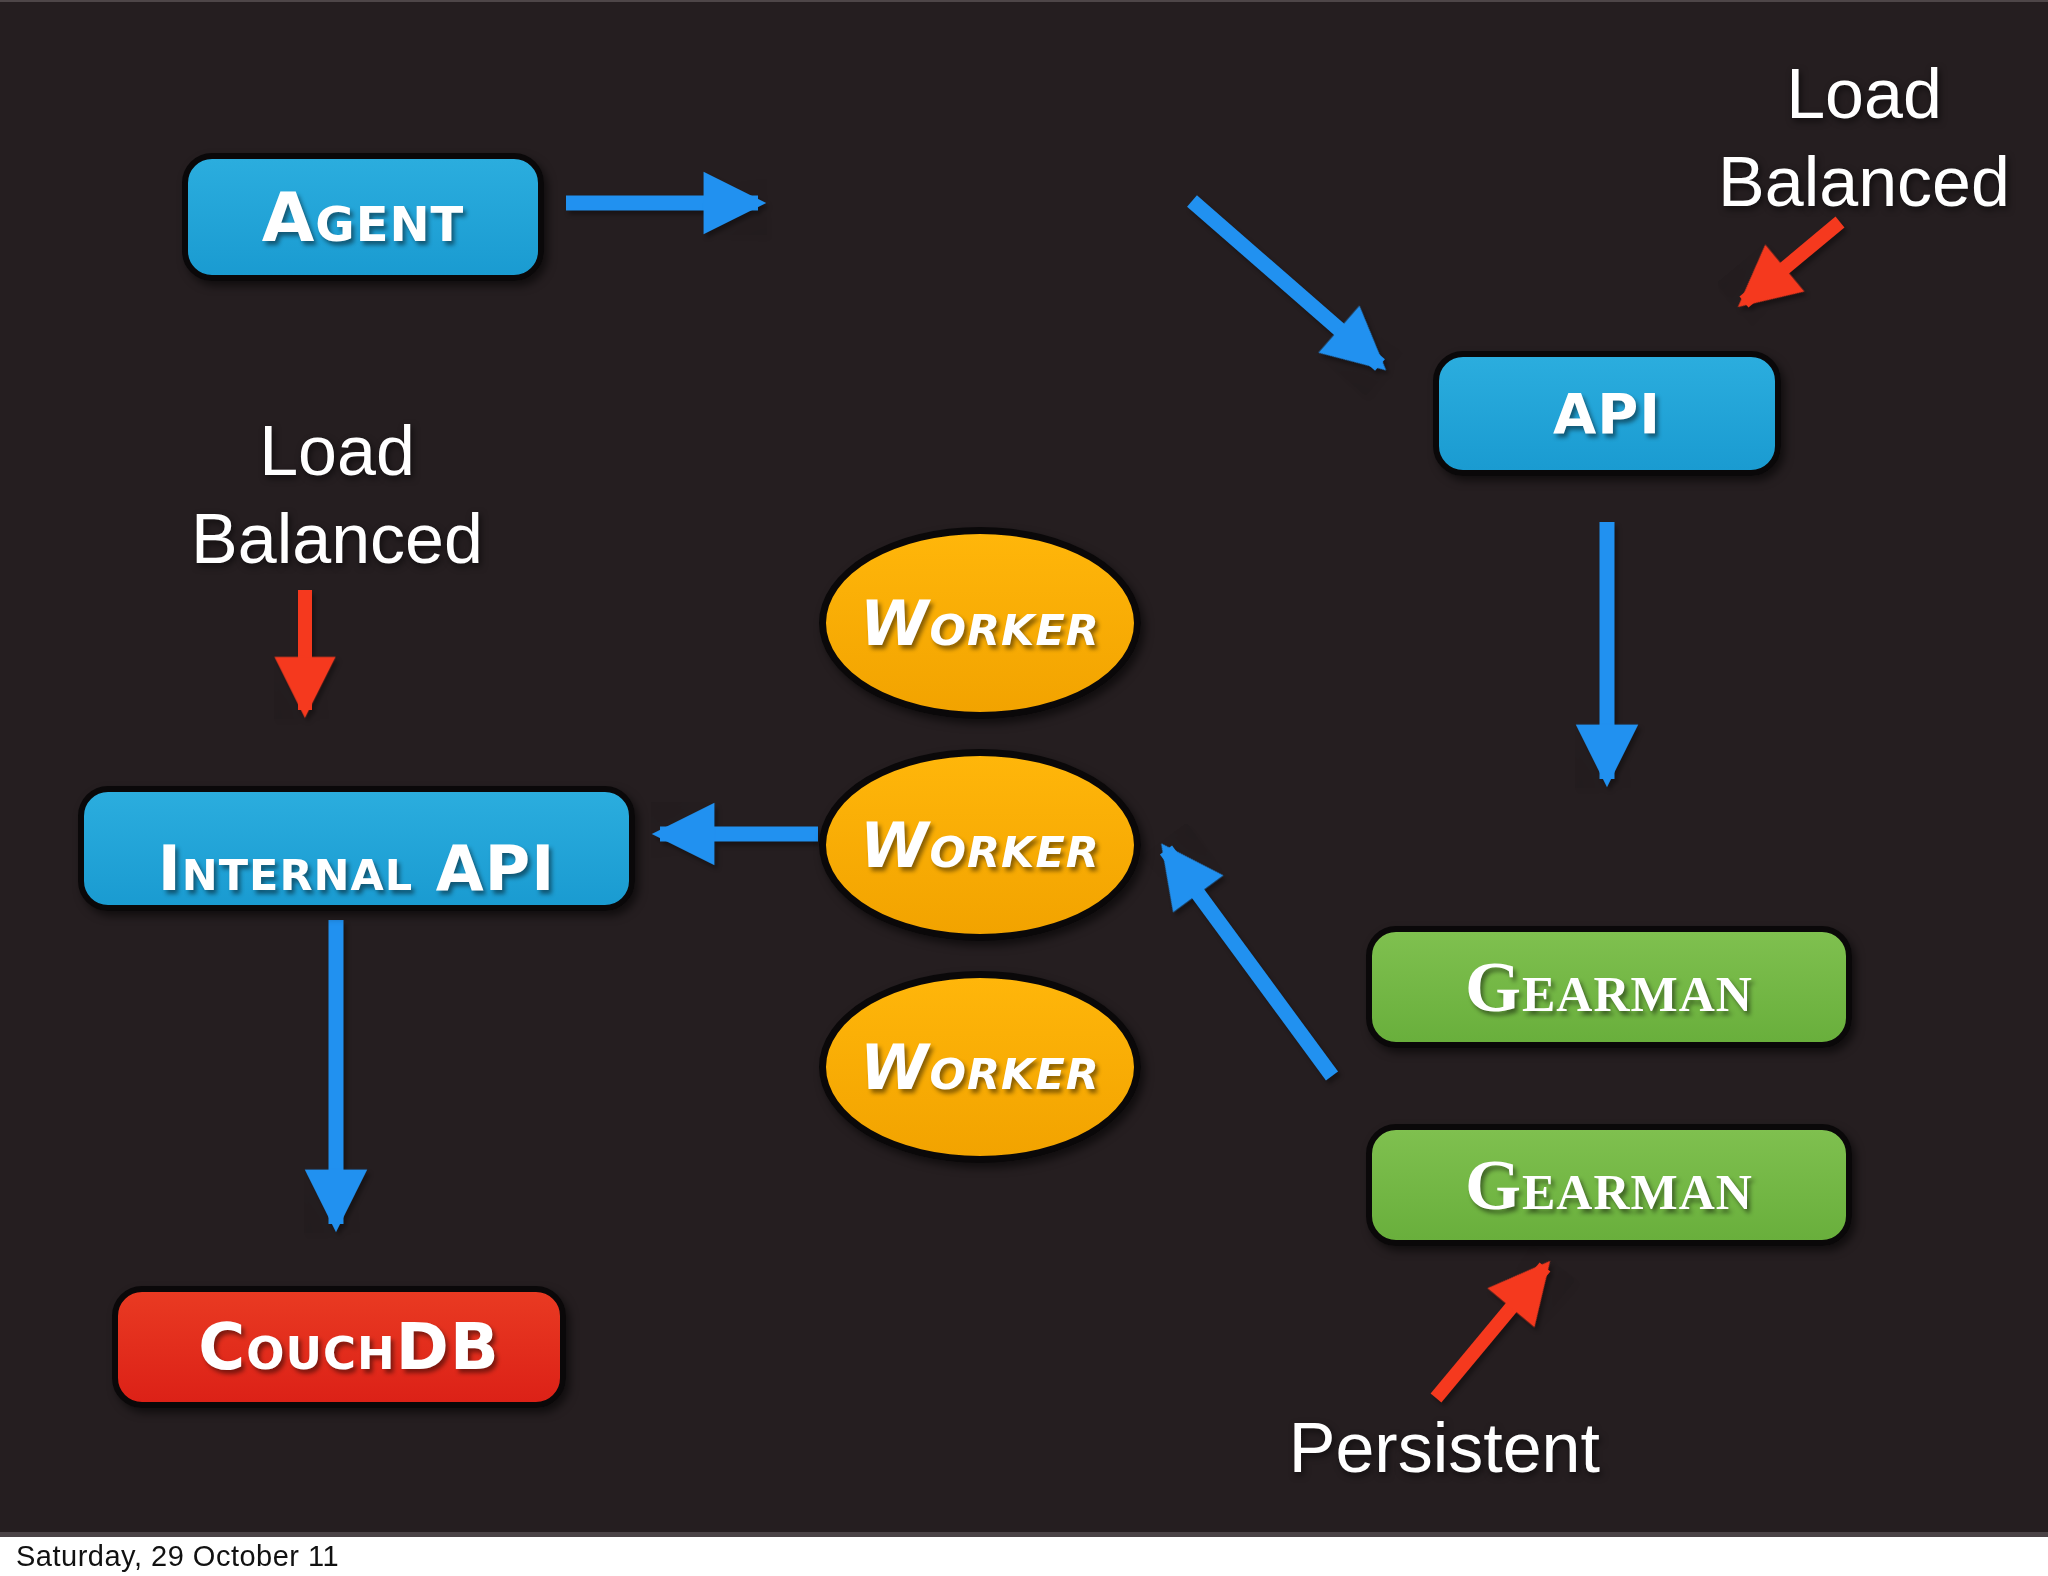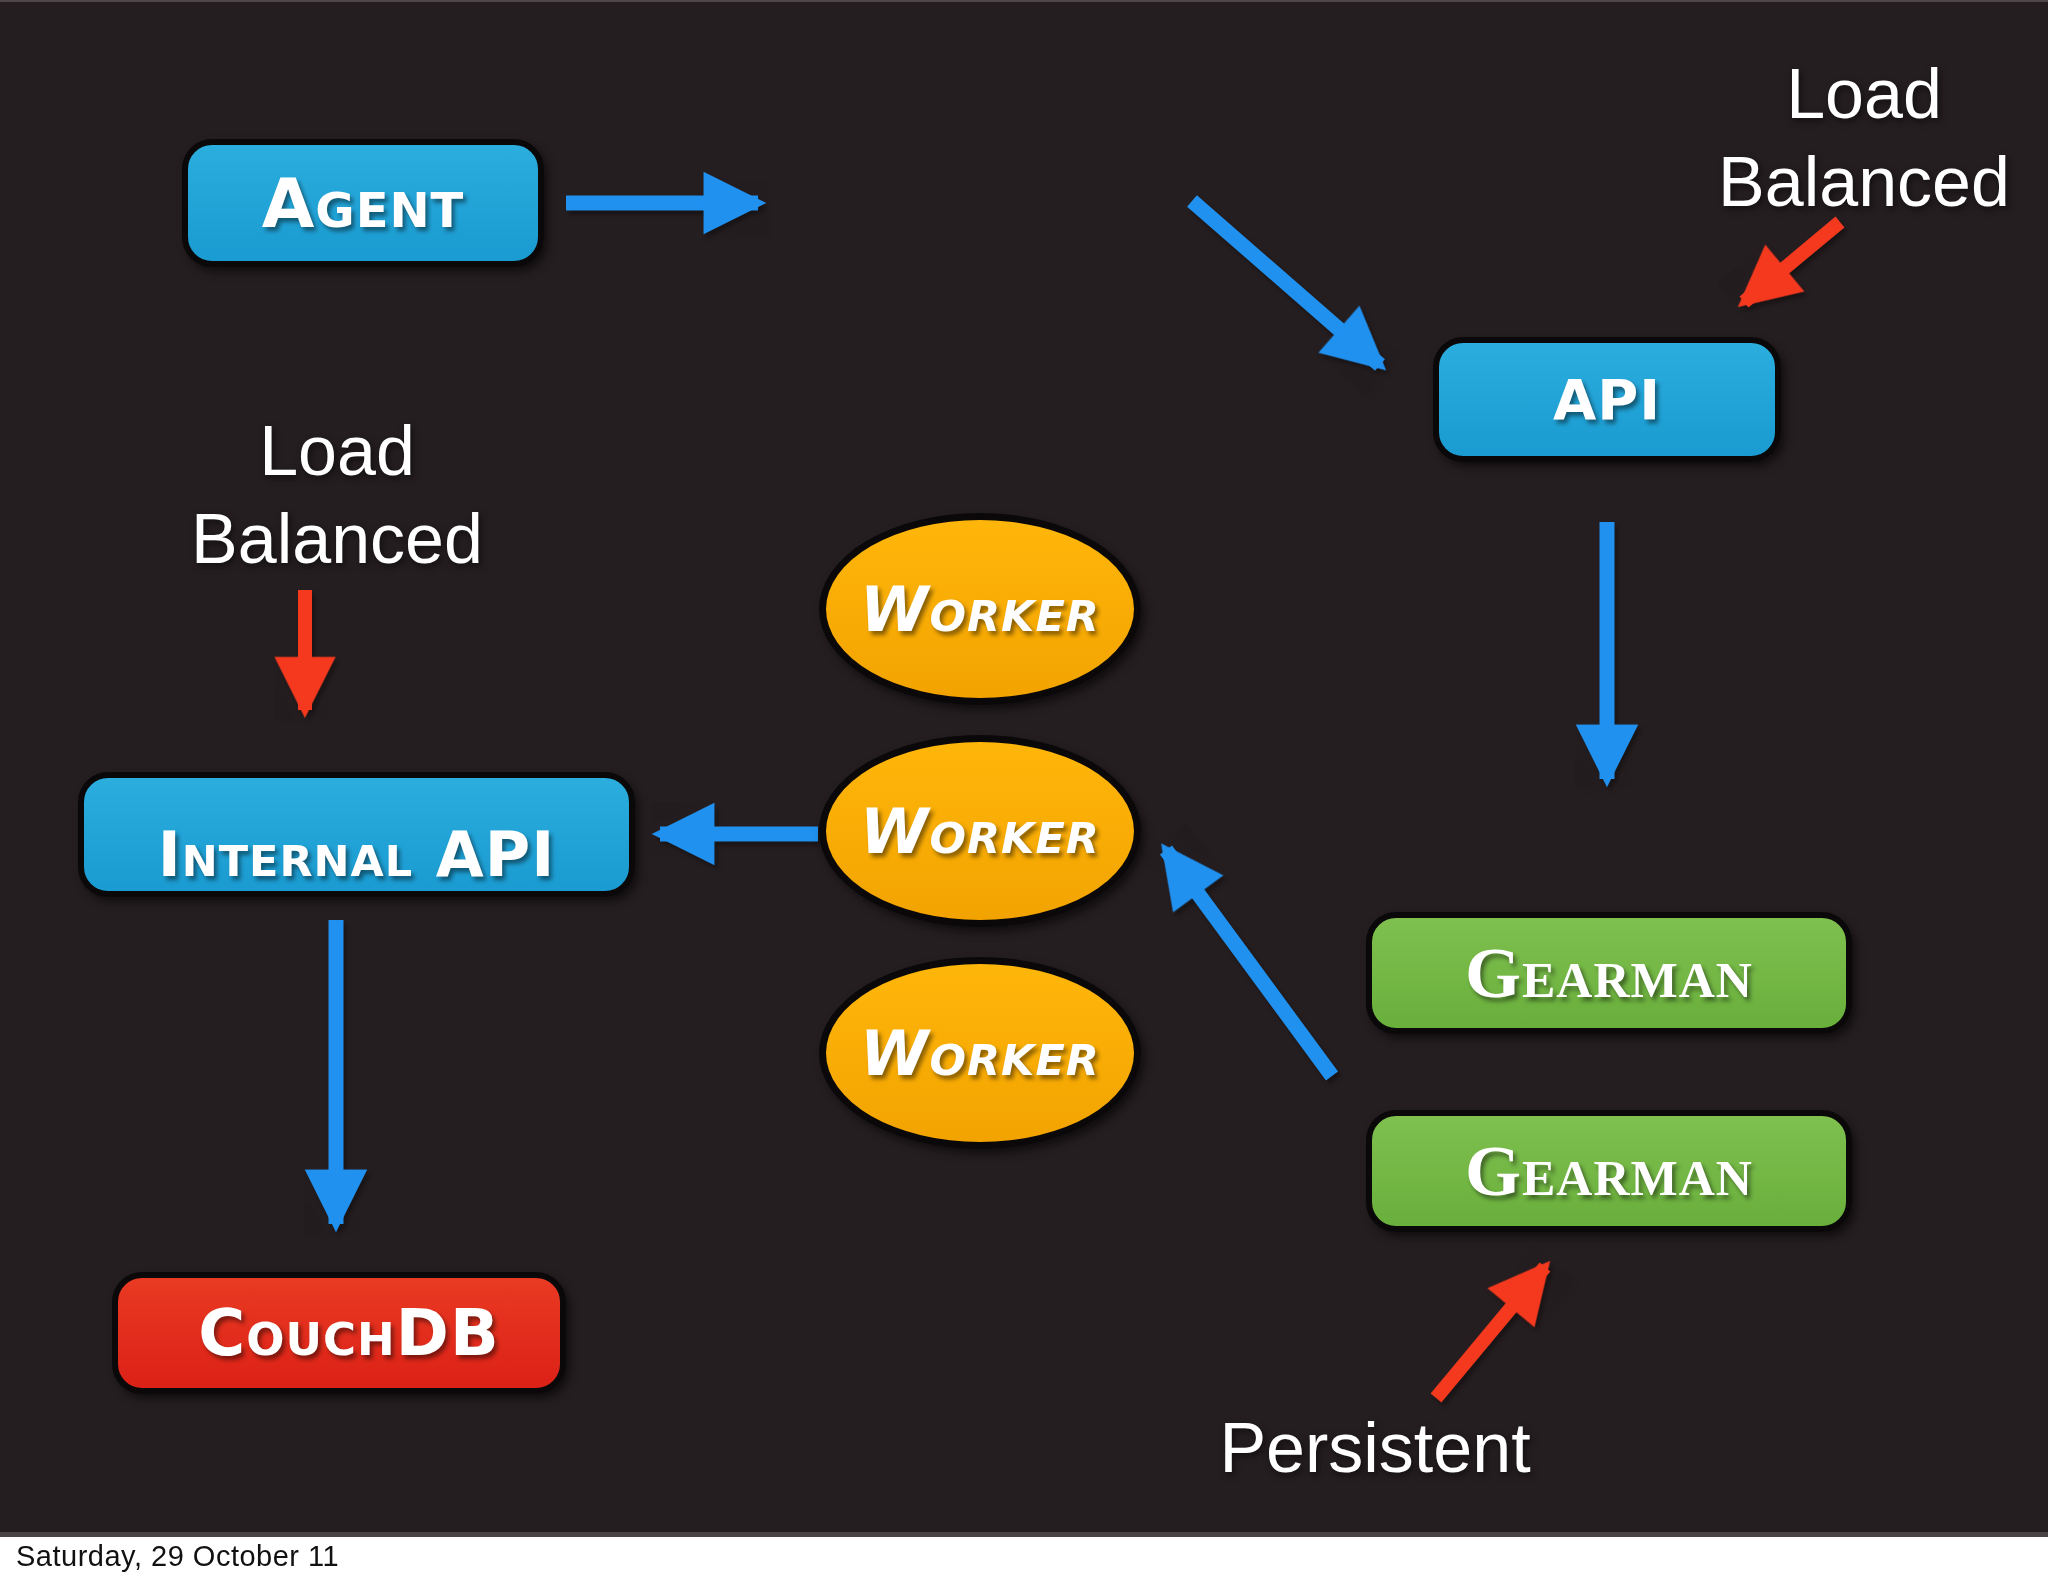--- a/index.html
+++ b/index.html
@@ -13,21 +13,21 @@
   .footer span{color:#111;font-size:29px;padding-left:16px;letter-spacing:0.5px;}
 
   .arrow-layer{position:absolute;left:0;top:0;width:2048px;height:1532px;}
   .arrow-layer path{filter:drop-shadow(3px 4px 2px rgba(0,0,0,0.35));}
 
   .node{position:absolute;display:flex;align-items:center;justify-content:center;
         border:6px solid #0a0809;border-radius:30px;box-sizing:border-box;
         box-shadow:4px 5px 9px rgba(0,0,0,0.55);
         font-family:"DejaVu Sans",sans-serif;font-weight:bold;
         font-variant-caps:small-caps;color:#fff;
-        text-shadow:3px 4px 4px rgba(0,0,0,0.45);letter-spacing:1px;}
+        text-shadow:3px 4px 4px rgba(0,0,0,0.45);letter-spacing:1px;margin-top:14px;}
   .blue{background:linear-gradient(180deg,#2badde 0%,#1a9bd1 100%);}
   .green{background:linear-gradient(180deg,#7fc04f 0%,#69af3c 100%);font-family:Liberation Serif, serif;}
   .redbox{background:linear-gradient(180deg,#e93a22 0%,#dc2117 100%);}
   .ellipse{border-radius:50%;border-width:7px;
            background:linear-gradient(180deg,#ffb60a 0%,#f2a300 100%);font-style:italic;}
 
   .agent{left:182px;top:137px;width:362px;height:128px;font-size:68px;}
   .syslogd{left:807px;top:140px;width:355px;height:122px;font-size:78px;}
   .api{left:1433px;top:335px;width:348px;height:125px;font-size:56px;}
   .internal-api{left:78px;top:770px;width:557px;height:125px;font-size:62px;align-items:flex-end;}
@@ -35,21 +35,21 @@
   .worker1{top:511px;} .worker2{top:733px;} .worker3{top:955px;}
   .gearman1{left:1366px;top:910px;width:486px;height:122px;font-size:72px;}
   .gearman2{left:1366px;top:1108px;width:486px;height:122px;font-size:72px;}
   .couchdb{left:112px;top:1270px;width:454px;height:122px;font-size:64px;padding-left:20px;}
 
   .annotation{position:absolute;color:#fff;font-size:70px;line-height:88px;
               text-align:center;white-space:pre-line;
               text-shadow:2px 3px 7px rgba(0,0,0,0.6);}
   .lb-right{left:1614px;top:48px;width:500px;}
   .lb-left{left:87px;top:405px;width:500px;}
-  .persistent{left:1150px;top:1402px;width:450px;}
+  .persistent{left:1150px;top:1402px;width:450px;text-align:right;}
 </style>
 </head>
 <body>
 
 <div class="slide">
 
   <svg class="arrow-layer" viewBox="0 0 2048 1532" xmlns="http://www.w3.org/2000/svg">
     <defs>
       <marker id="head-blue" markerUnits="strokeWidth" markerWidth="4.4" markerHeight="4.4" viewBox="0 0 4 4" refX="3.4" refY="2" orient="auto">
         <path d="M0.1,0.1 L3.9,2 L0.1,3.9 Z" fill="#2191f0"></path>

